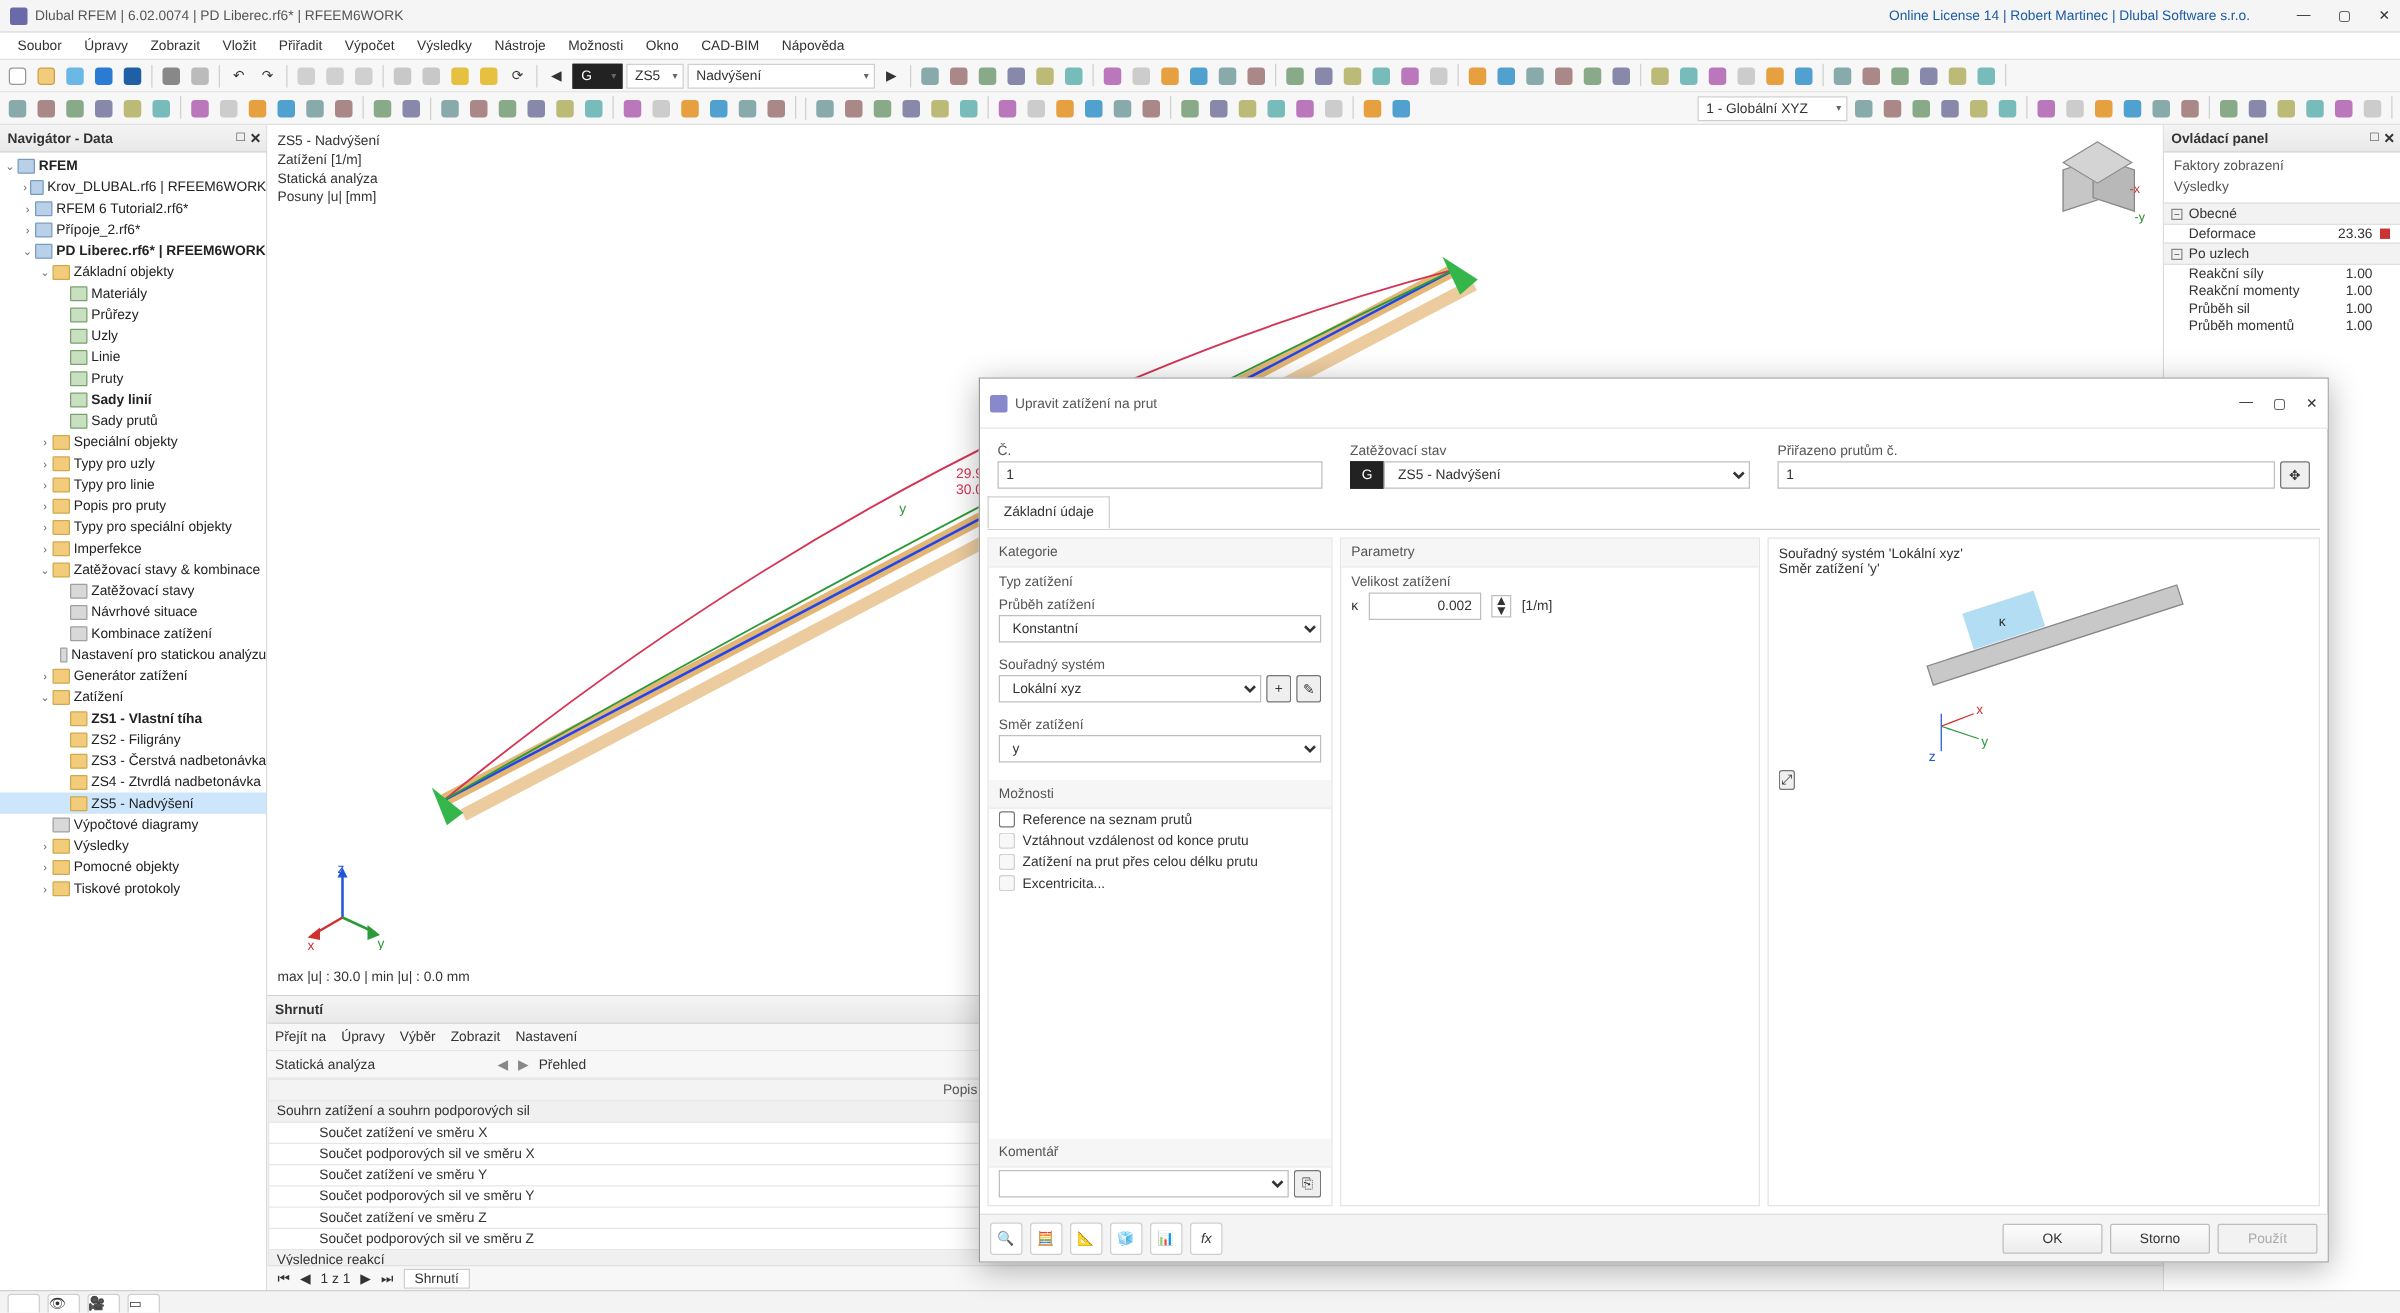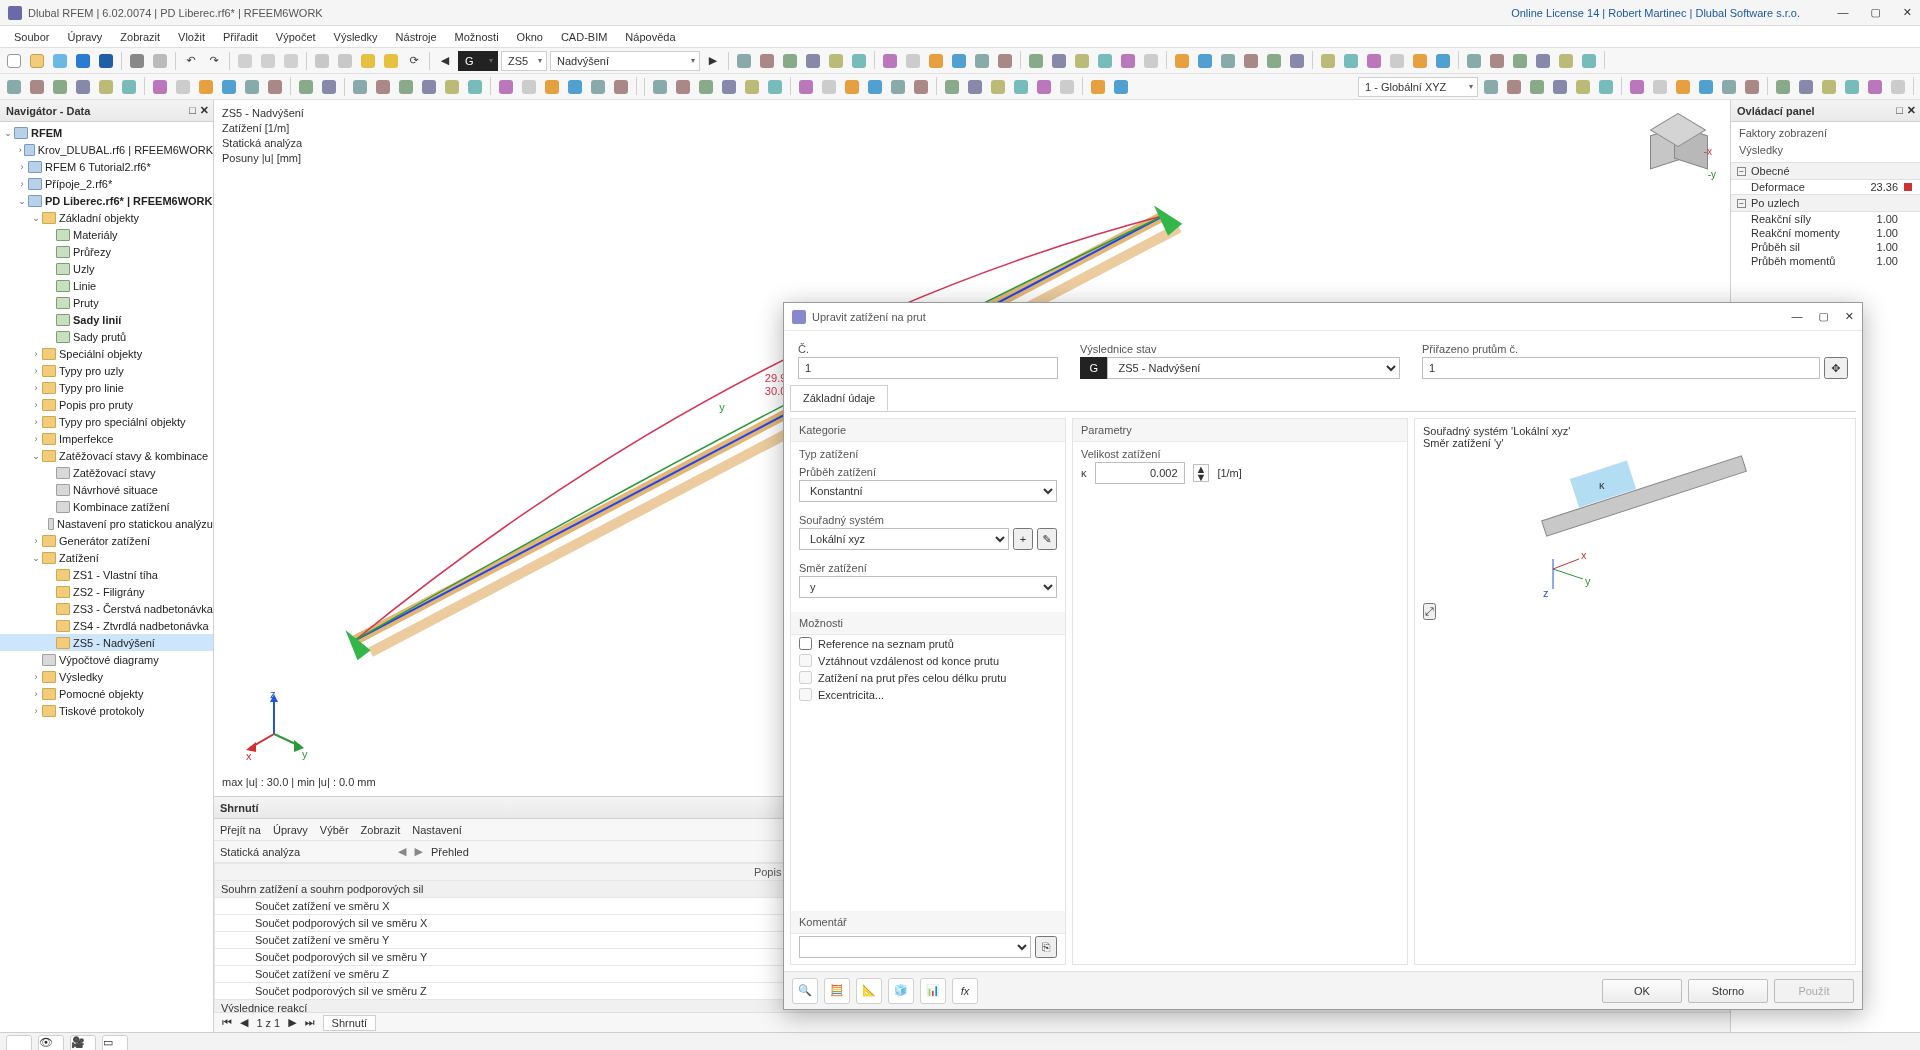--- a/index.html
+++ b/index.html
@@ -53,21 +53,21 @@
 .right .bh { height:18px; background:#f2f2f2; border-top:1px solid #e0e0e0; border-bottom:1px solid #e0e0e0; display:flex; align-items:center; padding:0 6px; color:#333; }
 .right .bh .sq{width:9px;height:9px;border:1px solid #888;margin-right:5px;font-size:8px;line-height:7px;text-align:center;}
 .right .row { display:flex; align-items:center; padding:1px 8px 1px 20px; }
 .right .row .k { flex:1; }
 .right .row .v { text-align:right; padding-right:6px; }
 .right .row .flag{width:8px;height:8px;border:1px solid #c33;background:#c33;display:inline-block;}
 .botstrip { height:22px; background:#f3f3f3; border-top:1px solid #d0d0d0; display:flex; align-items:center; padding:0 6px; gap:6px; }
 .botstrip .bbtn { width:26px; height:18px; border:1px solid #cfcfcf; background:#fff; border-radius:3px; }
 
 .dlg { position:absolute; left:783px; top:302px; width:1080px; height:708px; background:#fff; border:1px solid #9a9a9a; box-shadow:0 5px 24px rgba(0,0,0,.3); display:flex; flex-direction:column; }
-.dlg-tb { height:28px; background:#fff; display:flex; align-items:center; padding:0 8px; border-bottom:1px solid #e8e8e8; }
+.dlg-tb { height:40px; background:#fff; display:flex; align-items:center; padding:0 8px; border-bottom:1px solid #e8e8e8; }
 .dlg-tb .di{width:14px;height:14px;background:#8888cc;border-radius:2px;margin-right:6px;}
 .dlg-tb .dt{color:#555;}
 .dlg-tb .dctrl{margin-left:auto;display:flex;gap:16px;color:#666;}
 .dlg-body{flex:1;display:flex;padding:6px;gap:6px;}
 .dlg-col{background:#fff;border:1px solid #e4e4e4;border-radius:0;padding:0;}
 .dlg .section-hd{padding:5px 8px;color:#555;font-weight:400;background:#f6f6f6;border-bottom:1px solid #eaeaea;}
 .dlg .field-lbl{padding:6px 8px 0 8px;color:#555;}
 .dlg .field-ctl{padding:2px 8px 6px 8px;}
 .dlg .tabbar{display:flex;border-bottom:1px solid #d0d0d0;}
 .dlg .tab{padding:6px 12px;background:#f1f1f1;border:1px solid #d0d0d0;border-bottom:none;margin-right:-1px;}
@@ -644,21 +644,21 @@
         <div class="tree-row" style="padding-left: 30px;">
           <span class="tw">›</span>
           <span class="ic "></span>
           <span class="lbl">Generátor zatížení</span>
         </div>
         <div class="tree-row" style="padding-left: 30px;">
           <span class="tw">⌄</span>
           <span class="ic "></span>
           <span class="lbl">Zatížení</span>
         </div>
-        <div class="tree-row" style="padding-left: 44px;">
+        <div class="tree-row" style="padding-left: 44px; font-weight: bold;">
           <span class="tw"></span>
           <span class="ic" style="background: rgb(242, 204, 122);"></span>
           <span class="lbl">ZS1 - Vlastní tíha</span>
         </div>
         <div class="tree-row" style="padding-left: 44px;">
           <span class="tw"></span>
           <span class="ic" style="background: rgb(242, 204, 122);"></span>
           <span class="lbl">ZS2 - Filigrány</span>
         </div>
         <div class="tree-row" style="padding-left: 44px;">
@@ -888,21 +888,21 @@
       <span>✕</span>
     </div>
   </div>
 
   <div style="display:flex;gap:6px;padding:6px 6px 0 6px">
     <div style="flex:0 0 276px">
       <div class="field-lbl">Č.</div>
       <div class="field-ctl"><input type="text" value="1" style=""></div>
     </div>
     <div style="flex:0 0 336px">
-      <div class="field-lbl">Výslednice stav</div>
+      <div class="field-lbl">Zatěžovací stav</div>
       <div class="field-ctl" style="display:flex">
         <span style="background:#222;color:#fff;width:30px;height:22px;display:flex;align-items:center;justify-content:center;border:1px solid #222">G</span>
         <select><option>ZS5 - Nadvýšení</option></select>
       </div>
     </div>
     <div style="flex:1">
       <div class="field-lbl">Přiřazeno prutům č.</div>
       <div class="field-ctl" style="display:flex;gap:4px">
         <input type="text" value="1" style="">
         <button class="icnbtn" style="width:26px;height:22px">✥</button>

